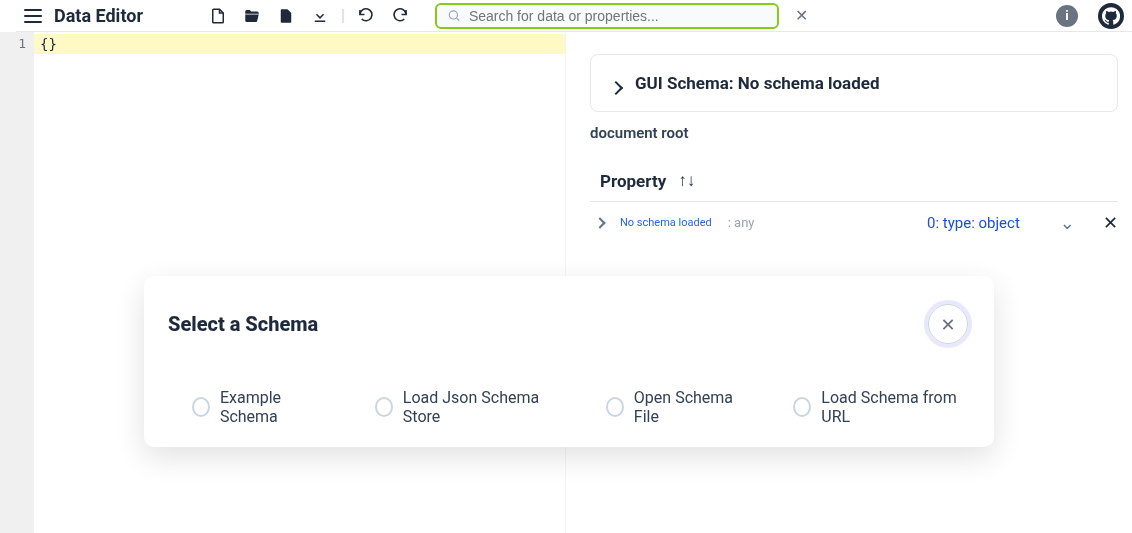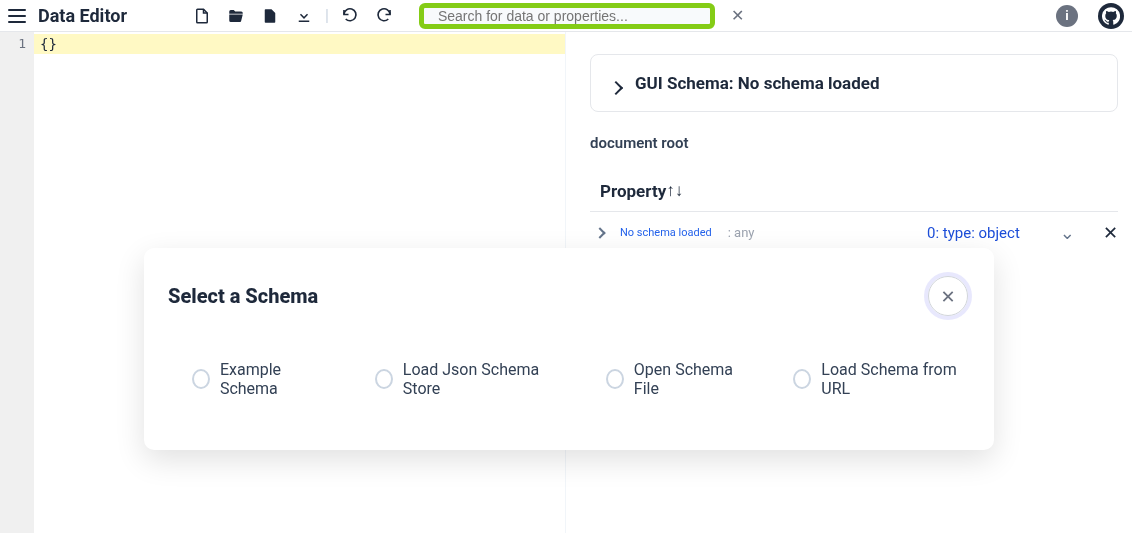--- a/index.html
+++ b/index.html
@@ -12,37 +12,37 @@
     overflow: hidden;
     background: #fff;
   }
   .toolbar {
     height: 32px;
     display: flex;
     align-items: center;
     padding: 0 8px;
     border-bottom: 1px solid #e5e7eb;
     gap: 6px;
+    margin-left: 16px;
   }
   .hamburger { width: 18px; height: 14px; display:flex; flex-direction:column; justify-content:space-between; cursor:pointer;}
   .hamburger div { height:2px; background:#1e293b; border-radius:1px;}
   .app-title { font-weight: 700; font-size: 18px; margin-left: 6px; margin-right: 60px; }
   .tb-icon { width:18px; height:18px; display:flex; align-items:center; justify-content:center; color:#1e293b; cursor:pointer; }
   .tb-group { display:flex; align-items:center; gap:16px; }
   .divider { color:#cbd5e1; padding:0 6px; font-size:16px;}
   .search-wrap {
     display:flex; align-items:center;
     background:#f8fafc;
-    border:5px solid #84cc16;
+    border:2px solid #84cc16;
     border-radius:6px;
     height:26px;
-    width: 296px;
+    width: 344px;
     padding:0 10px;
     margin-left:20px;
-    flex-direction:column;
   }
   .search-wrap input {
     border:none; outline:none; background:transparent;
     font-size:14px; color:#64748b; width:100%;
     margin-left:8px;
   }
   .clear-x { margin-left:10px; color:#6b7280; cursor:pointer; font-size:16px; }
   .spacer { flex:1; }
   .brand { display:flex; align-items:center; gap:8px; font-weight:700; font-size:18px; }
   .brand-icon { width:22px; height:18px; }
@@ -58,48 +58,48 @@
   .code-line { height:20px; line-height:20px; padding-left:6px; }
   .hl { background:#fff9c4; }
   
   .right-pane { flex:1; padding:22px 14px 0 24px; }
   .schema-box {
     border:1px solid #e5e7eb; border-radius:8px;
     padding:18px 14px; display:flex; align-items:flex-end; gap:14px;
     font-weight:700; font-size:17px;
   }
   .chev { display:inline-block; transform:rotate(-45deg); border:solid #1e293b; border-width:0 2px 2px 0; padding:4px; margin-left:6px;}
-  .doc-root { margin-top:22px; color:#334155; font-weight:600; font-size:15px; }
-  .prop-header { margin-top:28px; display:flex; align-items:center; gap:0; font-weight:700; font-size:17px; padding:0 8px 10px 10px; border-bottom:1px solid #e5e7eb;}
+  .doc-root { margin-top:12px; color:#334155; font-weight:600; font-size:15px; }
+  .prop-header { margin-top:28px; display:flex; align-items:center; gap:12px; font-weight:700; font-size:17px; padding:0 8px 10px 10px; border-bottom:1px solid #e5e7eb;}
   .sort-icon { font-weight:400; }
   .row {
     display:flex; align-items:center; gap:12px;
     padding:10px 0 10px 6px;
   }
   .row .chev-sm { display:inline-block; transform:rotate(-45deg); border:solid #64748b; border-width:0 2px 2px 0; padding:3px; margin-right:4px;}
   .row .link { color:#2563eb; font-size:11px; }
   .row .any { color:#9ca3af; font-size:13px; margin-left:4px;}
   .row .spacer2 { flex:1; }
   .row .type { color:#1d4ed8; font-size:15px; }
   .row .chev-open { color:#64748b; font-size:18px; margin-left:28px; cursor:pointer;}
   .row .xbtn { color:#1e293b; font-size:18px; margin-left:16px; cursor:pointer;}
   
   .cursor {
     position:absolute; top:313px; left:569px; width:12px; height:16px;
     pointer-events:none;
   }
   
   .modal {
     position:absolute;
-    top:248px; left:144px;
+    top:276px; left:144px;
     width:850px;
     background:#fff;
     border-radius:10px;
     box-shadow: 0 10px 30px rgba(0,0,0,.12);
-    padding:28px 26px 52px 24px;
+    padding:28px 26px 21px 24px;
   }
   .modal-head { display:flex; align-items:center; justify-content:space-between; }
   .modal-title { font-weight:800; font-size:20px; }
   .modal-close {
     width:40px;height:40px;border-radius:50%;
     border:1px solid #d1d5db;
     box-shadow:0 0 0 4px rgba(99,102,241,.15);
     display:flex;align-items:center;justify-content:center;
     color:#6b7280;font-size:18px;cursor:pointer;
   }

